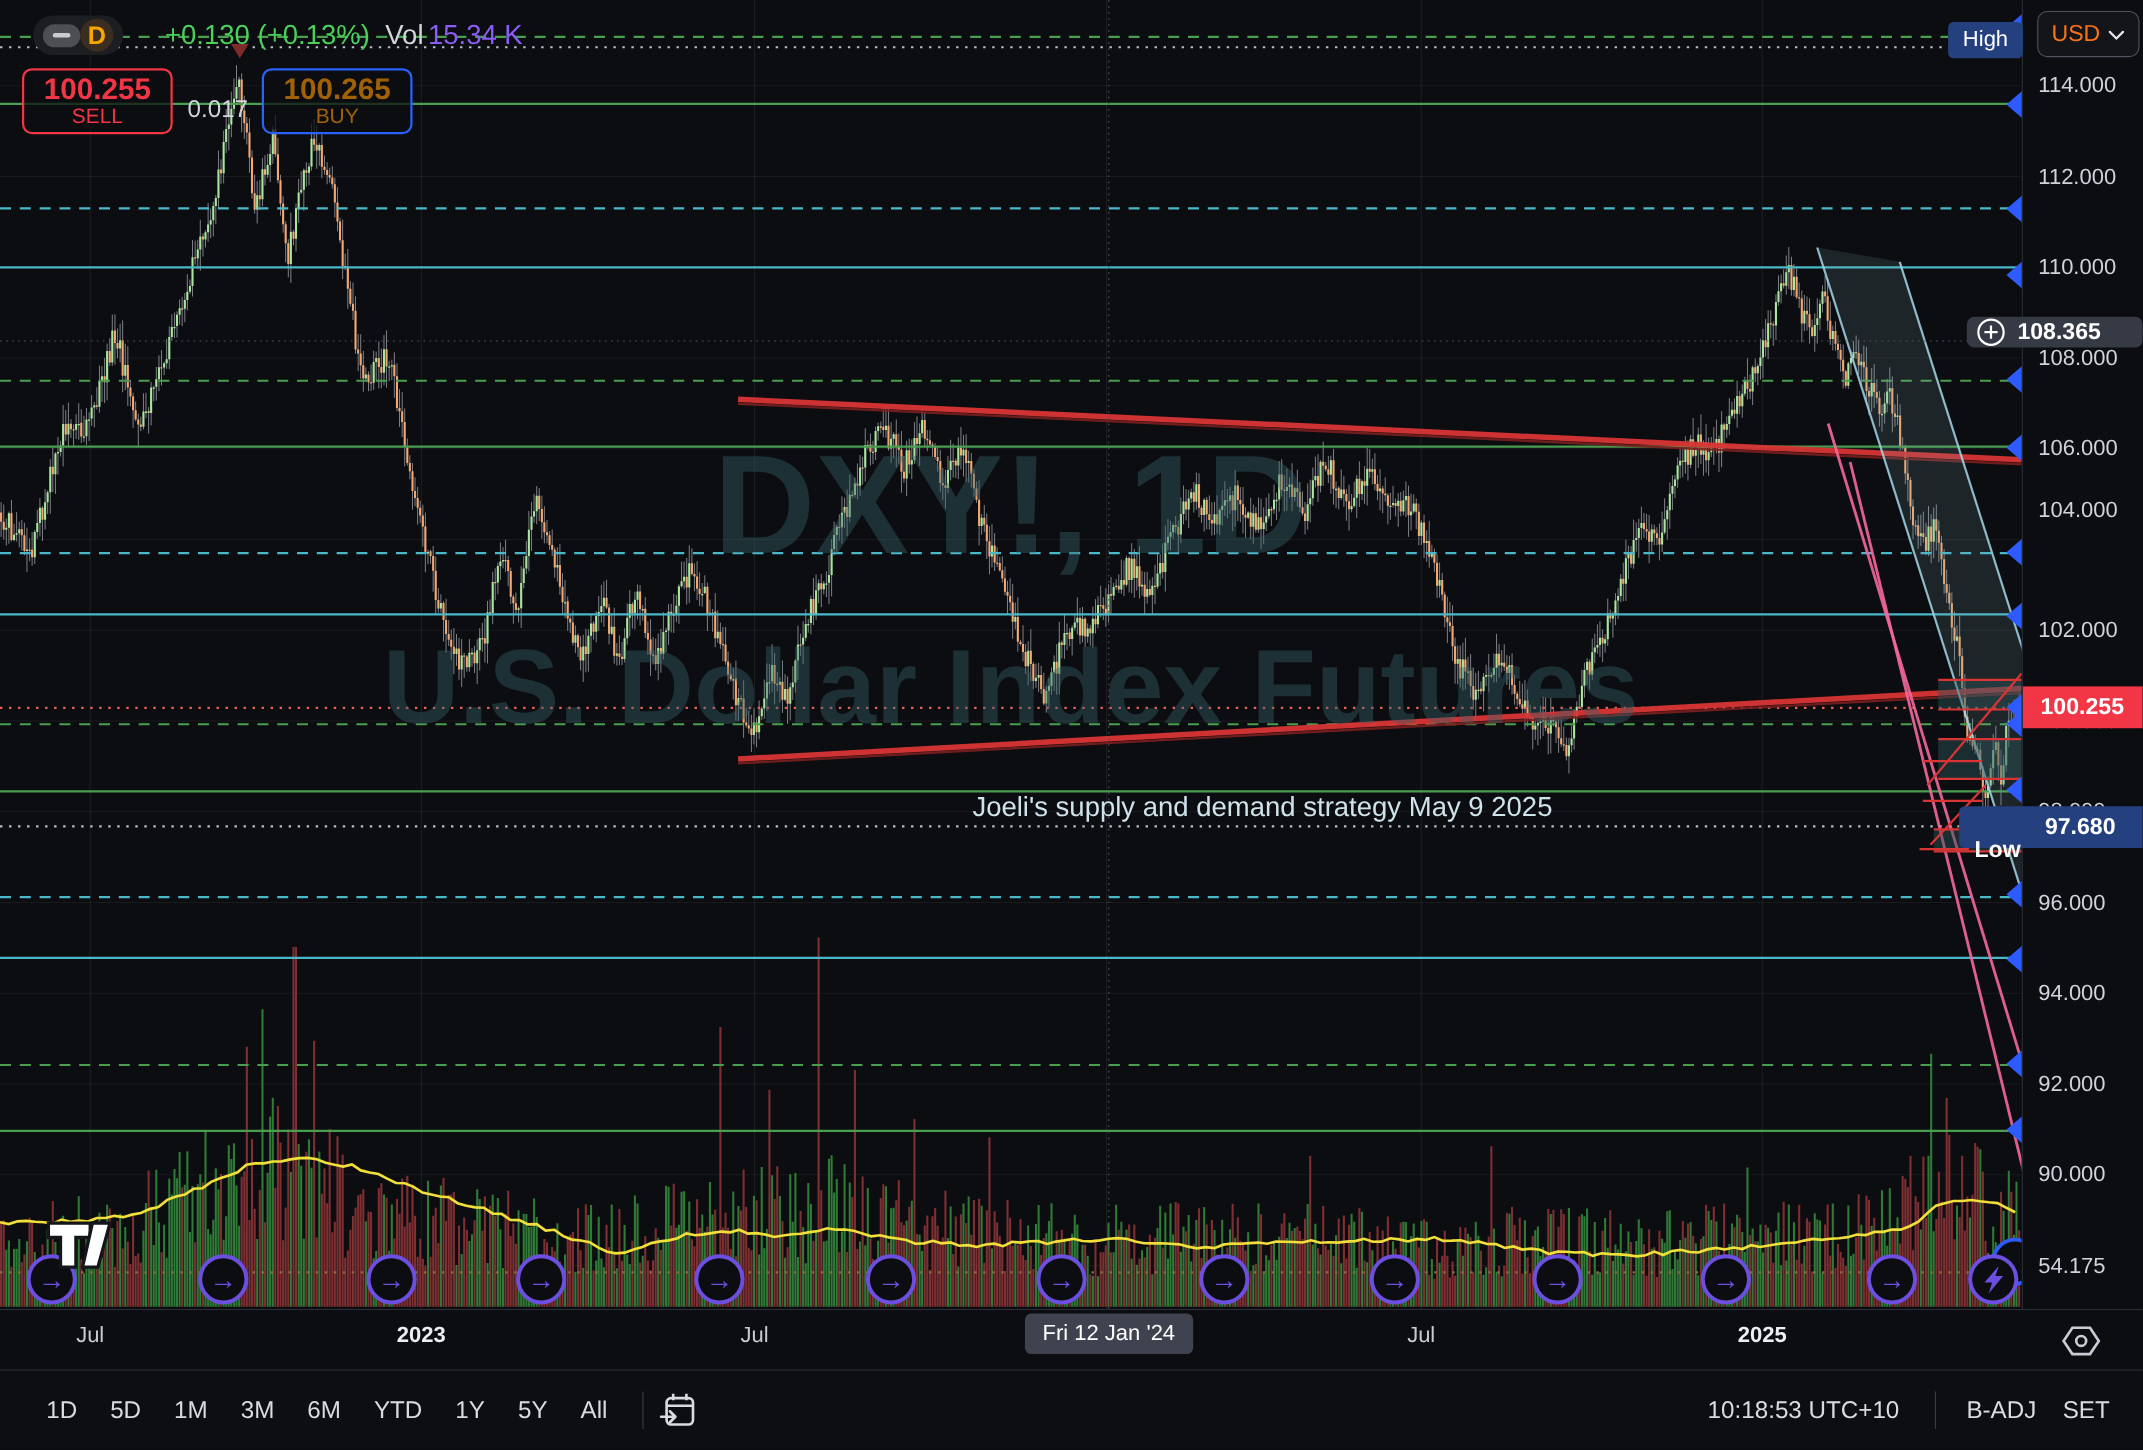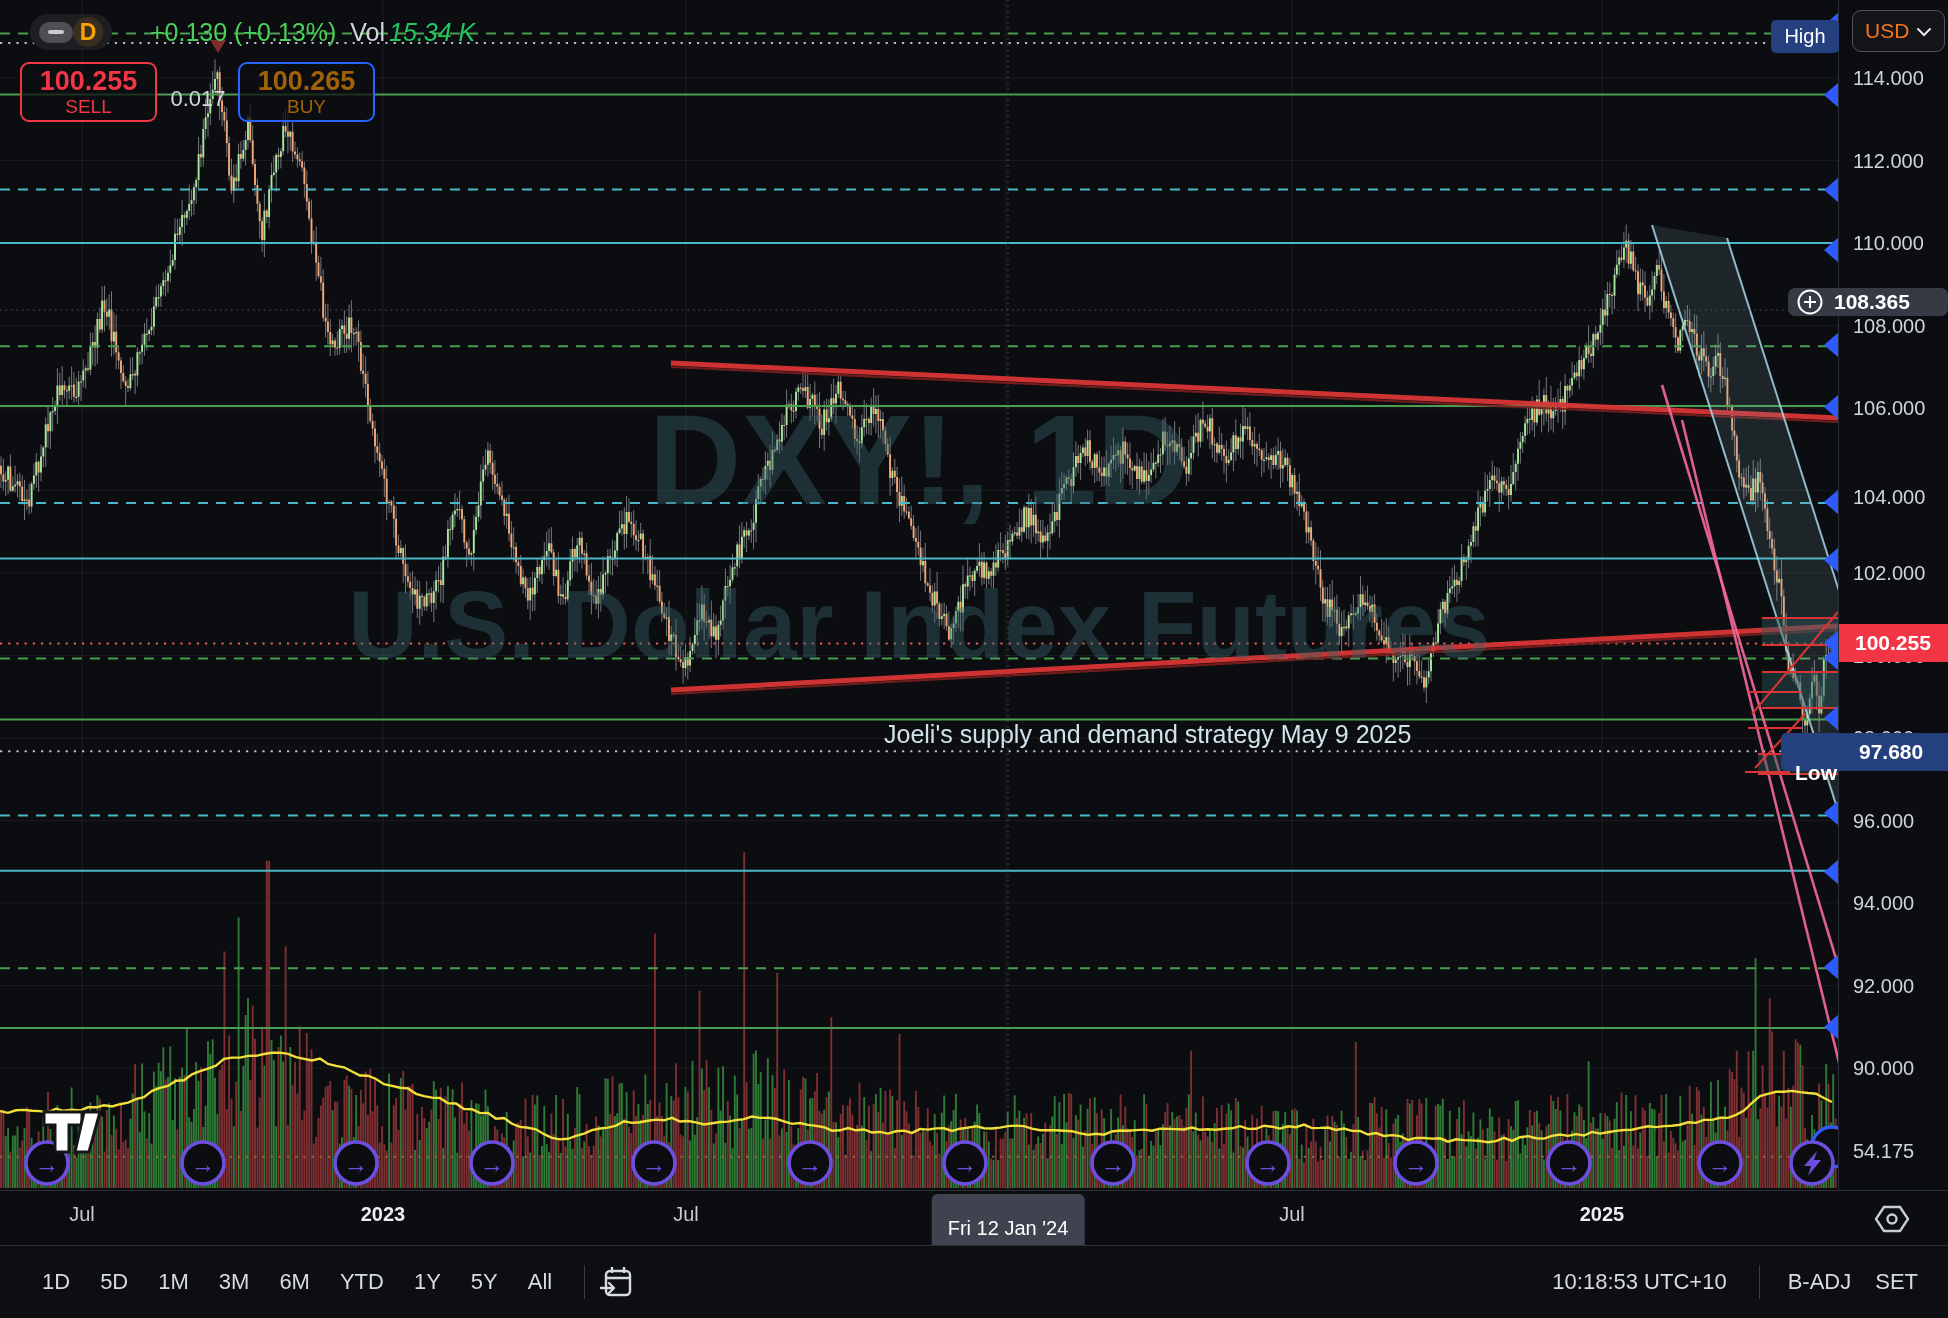--- a/index.html
+++ b/index.html
@@ -9,21 +9,21 @@
   .abs{position:absolute;}
   
   #tf-pill{left:30px;top:14px;width:82px;height:36px;background:#1d1e22;border-radius:18px;
     display:flex;align-items:center;justify-content:space-between;padding:0 9px;box-sizing:border-box;}
   #tf-eye{width:34px;height:21px;background:#4d4f55;border-radius:11px;display:flex;align-items:center;justify-content:center;}
   #tf-eye span{display:block;width:16px;height:4px;border-radius:2px;background:#c9cbd1;}
   #tf-d{color:#f7a600;font-size:23px;font-weight:700;width:30px;height:30px;border-radius:15px;
     background:rgba(247,147,26,.14);display:flex;align-items:center;justify-content:center;}
   #chg{left:150px;top:18px;font-size:25px;color:#4bd05b;white-space:nowrap;}
   #chg .vol-l{color:#d1d4dc;margin-left:14px;}
-  #chg .vol-v{color:#22c55e;margin-left:4px;font-style:italic;}
+  #chg .vol-v{color:#8b5cf6;margin-left:4px;}
   .trade-box{top:62px;width:137px;height:60px;border-radius:9px;box-sizing:border-box;
     display:flex;flex-direction:column;align-items:center;justify-content:center;background:rgba(12,13,16,.75);}
   #sell-box{left:20px;border:2px solid #f23645;color:#f23645;}
   #buy-box{left:238px;border:2px solid #2962ff;color:#a16207;}
   .trade-box .px{font-size:27px;font-weight:700;line-height:29px;}
   .trade-box .lb{font-size:19px;line-height:22px;}
   #spread{left:160px;top:86px;width:76px;text-align:center;color:#d1d4dc;font-size:22px;}
   
   #wm{left:0;top:390px;width:1838px;text-align:center;color:rgba(56,98,104,.42);pointer-events:none;}
   #wm .l1{font-size:128px;font-weight:600;line-height:140px;}
@@ -45,21 +45,21 @@
     font-size:21px;font-weight:700;display:flex;align-items:center;padding-left:16px;box-sizing:border-box;}
   #low-label{left:1781px;top:733px;width:167px;height:38px;background:#24407e;border-radius:5px 0 0 5px;color:#fff;
     font-size:21px;font-weight:700;display:flex;align-items:center;}
   #low-label .lw{margin-left:14px;margin-top:42px;}
   #low-label .lv{margin-left:22px;}
   
   #taxis{left:0;top:1190px;width:1948px;height:55px;border-top:1px solid #2a2e39;background:#0c0d10;}
   .tlabel{position:absolute;top:12px;transform:translateX(-50%);color:#c8cbd3;font-size:20px;}
   .tlabel.bold{font-weight:700;color:#eceef2;}
   #ttip{position:absolute;left:1008px;top:3px;transform:translateX(-50%);background:#3f434f;border-radius:6px;
-    color:#fff;font-size:20px;padding:23px 16px;white-space:nowrap;}
+    color:#fff;font-size:20px;padding:7px 16px;white-space:nowrap;}
   #corner-eye{position:absolute;left:1872px;top:8px;}
   
   #toolbar{left:0;top:1245px;width:1948px;height:73px;border-top:1px solid #2f3139;background:#0d0e11;
     display:flex;align-items:center;box-sizing:border-box;color:#d8dbe0;font-size:22px;}
   #ranges{display:flex;align-items:center;margin-left:30px;}
   .rbtn{padding:6px 12px;margin-right:6px;border-radius:6px;cursor:pointer;}
   .vsep{width:1px;height:34px;background:#3a3d46;margin:0 14px;}
   #goto-cal{display:flex;align-items:center;}
   #tb-right{margin-left:auto;display:flex;align-items:center;margin-right:16px;}
   #clock{padding:0 18px;}
@@ -231,21 +231,21 @@
   </div>
 
   <div class="abs" id="note">Joeli's supply and demand strategy May 9 2025</div>
 
   <div class="abs" id="paxis">
       <div class="tick" style="top: 67px;">114.000</div>
       <div class="tick" style="top: 149.5px;">112.000</div>
       <div class="tick" style="top: 232px;">110.000</div>
       <div class="tick" style="top: 314.5px;">108.000</div>
       <div class="tick" style="top: 397px;">106.000</div>
-      <div class="tick" style="top: 486px;">104.000</div>
+      <div class="tick" style="top: 453px;">104.000</div>
       <div class="tick" style="top: 562px;">102.000</div>
       <div class="tick" style="top: 644.5px;">100.000</div>
       <div class="tick" style="top: 727px;">98.000</div>
       <div class="tick" style="top: 809.5px;">96.000</div>
       <div class="tick" style="top: 892px;">94.000</div>
       <div class="tick" style="top: 974.5px;">92.000</div>
       <div class="tick" style="top: 1057px;">90.000</div>
       <div class="tick" style="top: 1139.5px;">54.175</div>
     </div>
   <div class="abs" id="high-tag">High</div>

